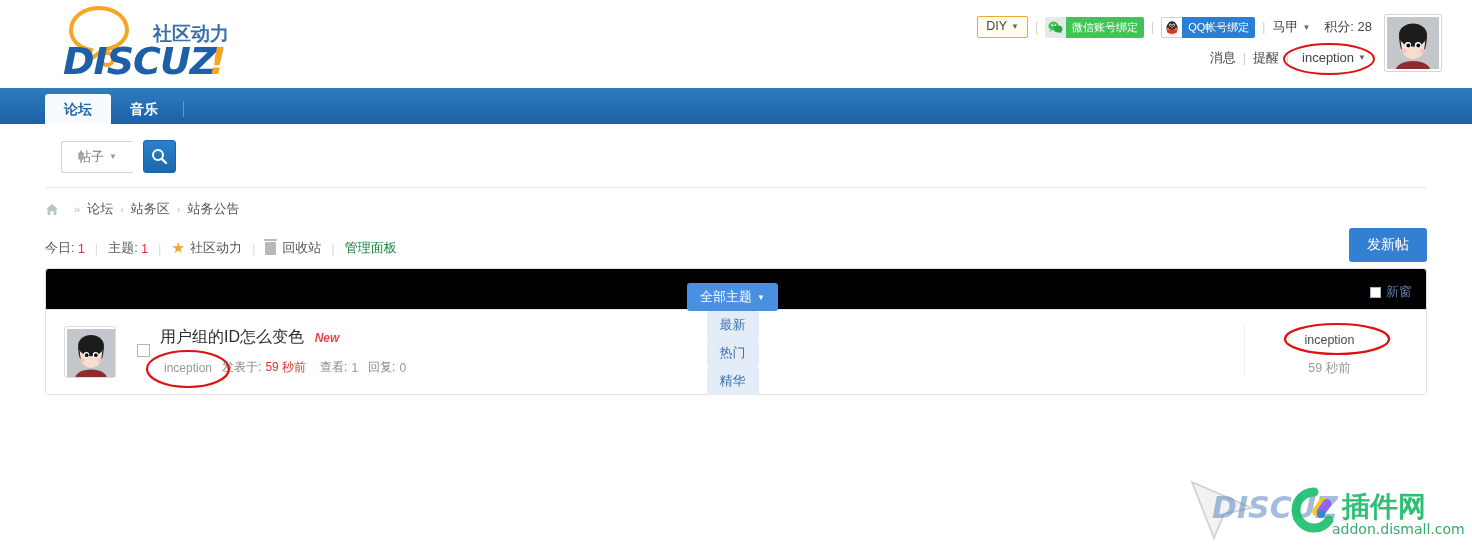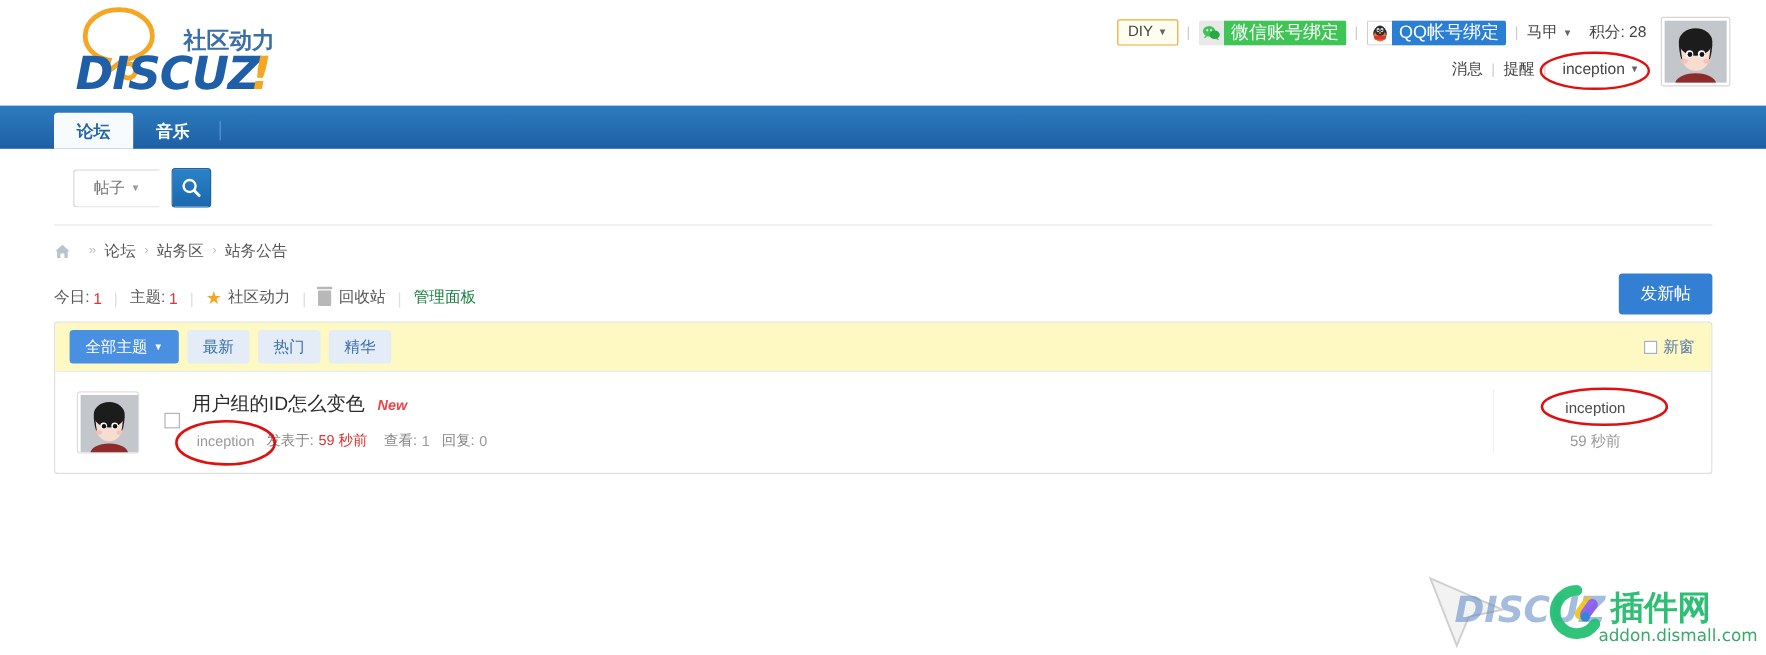--- a/index.html
+++ b/index.html
@@ -50,21 +50,21 @@
   }
   .diy-btn .caret { margin-left:4px; font-size:8px; color:#666; }
   .sep { color:#ccc; margin: 0 7px; font-size:12px; }
 
   .bind-btn {
     display:flex; align-items:center;
     height: 21px;
     border-radius: 2px;
     overflow: hidden;
     cursor: pointer;
-    font-size: 15px;
+    font-size: 11px;
     color: #fff;
   }
   .bind-btn .ico {
     width: 21px; height:21px;
     display:flex; align-items:center; justify-content:center;
     background:#e8e8e8;
   }
   .bind-btn .lbl { padding: 0 6px; line-height:21px; white-space:nowrap; }
   .wechat .lbl { background:#3fc456; }
   .qq .ico { background:#ffffff; border:1px solid #cfcfcf; border-right:none; }
@@ -225,28 +225,29 @@
   }
 
   
   .listbox {
     margin: 10px 45px 0 45px;
     border: 1px solid #e0e0e0;
     border-radius: 3px;
     background:#fff;
   }
   .list-head {
-    background: #fef9c3;
+    background: #000000;
     border-bottom: 1px solid #e3e9f2;
     height: 41px;
     display:flex;
     align-items:center;
-    padding: 0 12px 0 12px;
+    padding: 14px 12px 0 12px;
     position:relative;
     border-radius: 3px 3px 0 0;
+    flex-direction: column;
   }
   .fbtn {
     font-size: 13px;
     padding: 5px 13px;
     border-radius: 3px;
     margin-right: 7px;
     cursor:pointer;
     color: #3a6fa8;
     background: #e4ecf7;
     display:flex; align-items:center;

